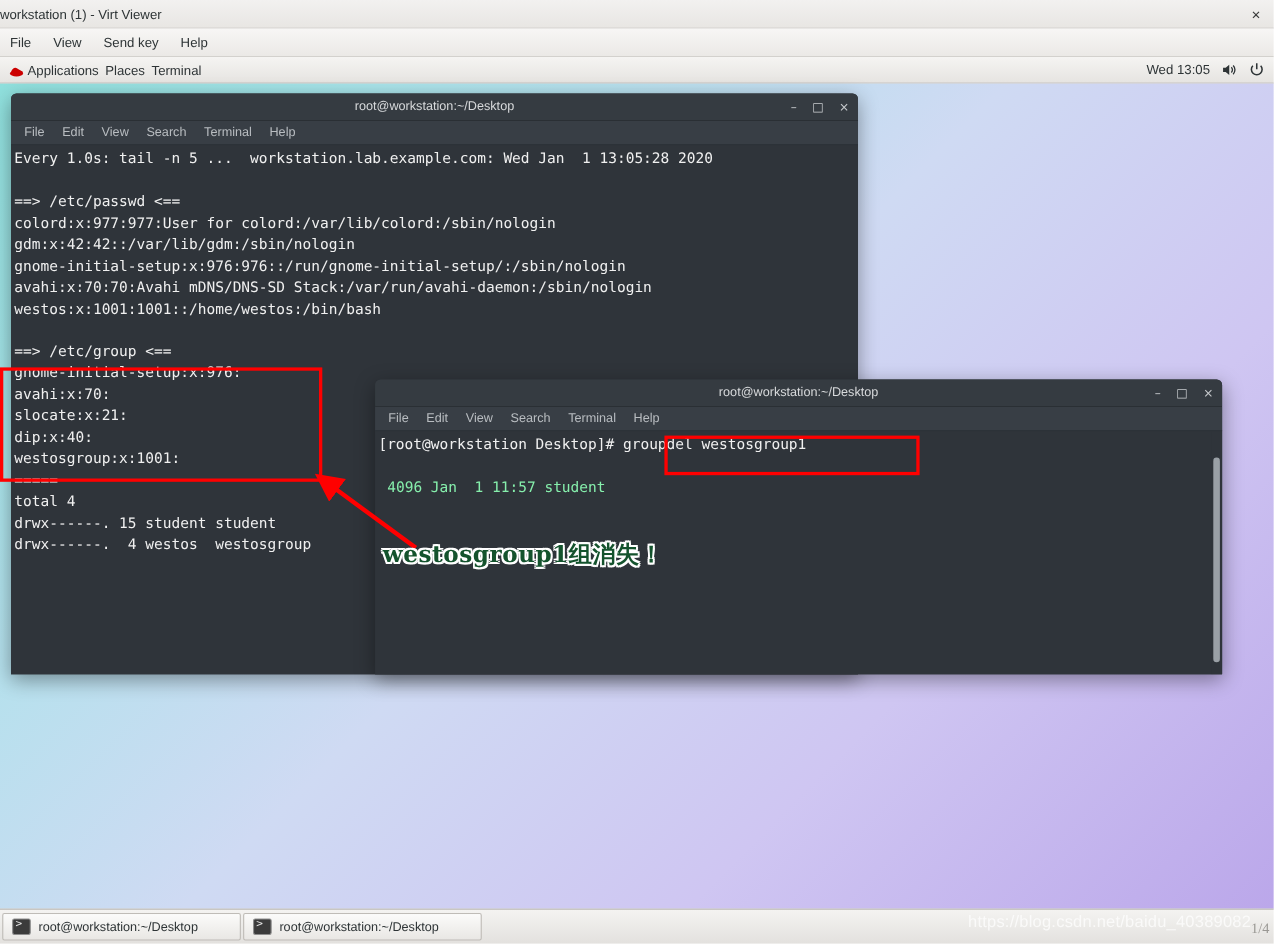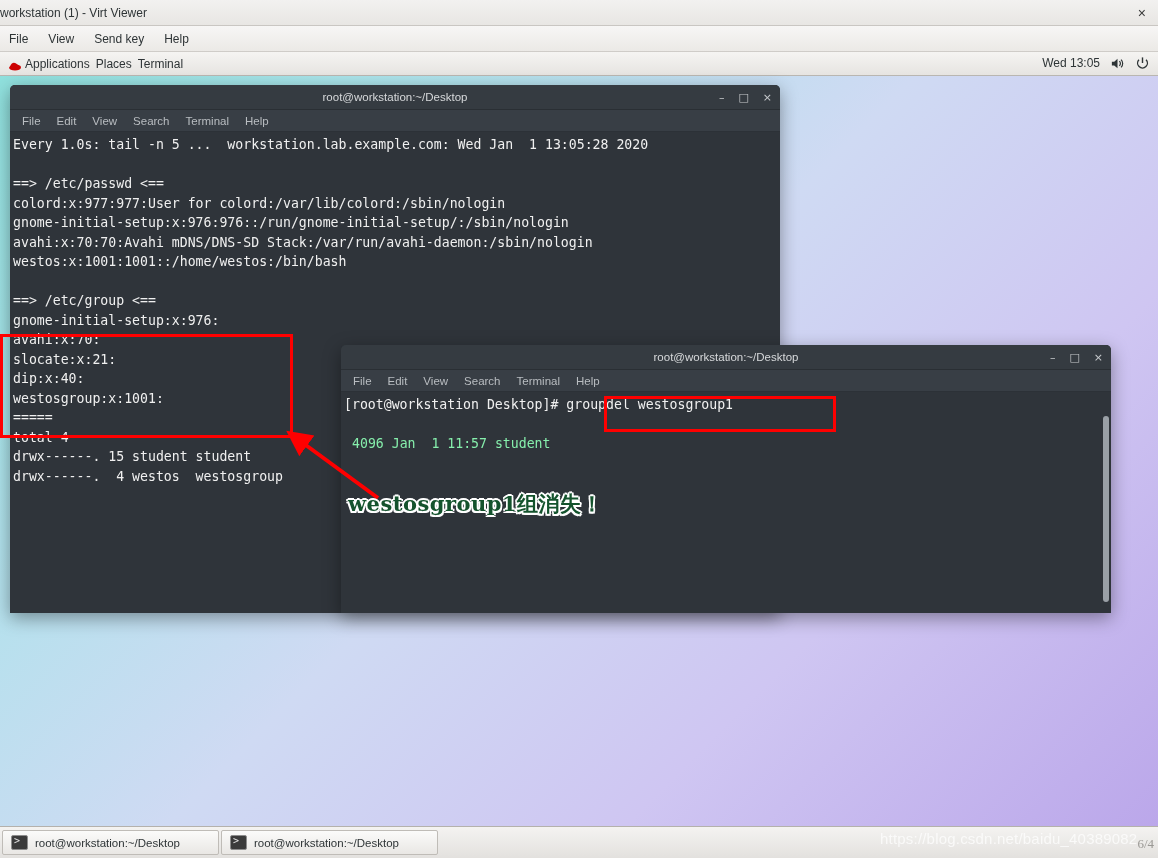--- a/index.html
+++ b/index.html
@@ -246,20 +246,21 @@
       <span class="tm">View</span>
       <span class="tm">Search</span>
       <span class="tm">Terminal</span>
       <span class="tm">Help</span>
     </div>
     <div class="term-body">
       <div class="tline">Every 1.0s: tail -n 5 ...  workstation.lab.example.com: Wed Jan  1 13:05:28 2020</div>
       <div class="tline blank">&nbsp;</div>
       <div class="tline">==&gt; /etc/passwd &lt;==</div>
       <div class="tline">colord:x:977:977:User for colord:/var/lib/colord:/sbin/nologin</div>
+      <div class="tline">gdm:x:42:42::/var/lib/gdm:/sbin/nologin</div>
       <div class="tline">gnome-initial-setup:x:976:976::/run/gnome-initial-setup/:/sbin/nologin</div>
       <div class="tline">avahi:x:70:70:Avahi mDNS/DNS-SD Stack:/var/run/avahi-daemon:/sbin/nologin</div>
       <div class="tline">westos:x:1001:1001::/home/westos:/bin/bash</div>
       <div class="tline blank">&nbsp;</div>
       <div class="tline">==&gt; /etc/group &lt;==</div>
       <div class="tline">gnome-initial-setup:x:976:</div>
       <div class="tline">avahi:x:70:</div>
       <div class="tline">slocate:x:21:</div>
       <div class="tline">dip:x:40:</div>
       <div class="tline">westosgroup:x:1001:</div>
@@ -317,15 +318,15 @@
       <span class="term-mini"></span>
       <span class="tlabel">root@workstation:~/Desktop</span>
     </div>
     <div class="task-btn">
       <span class="term-mini"></span>
       <span class="tlabel">root@workstation:~/Desktop</span>
     </div>
   </div>
 
   <div class="watermark">https://blog.csdn.net/baidu_40389082</div>
-  <div class="page-num">6/4</div>
+  <div class="page-num">1/4</div>
 
 </div>
 
 </body></html>

